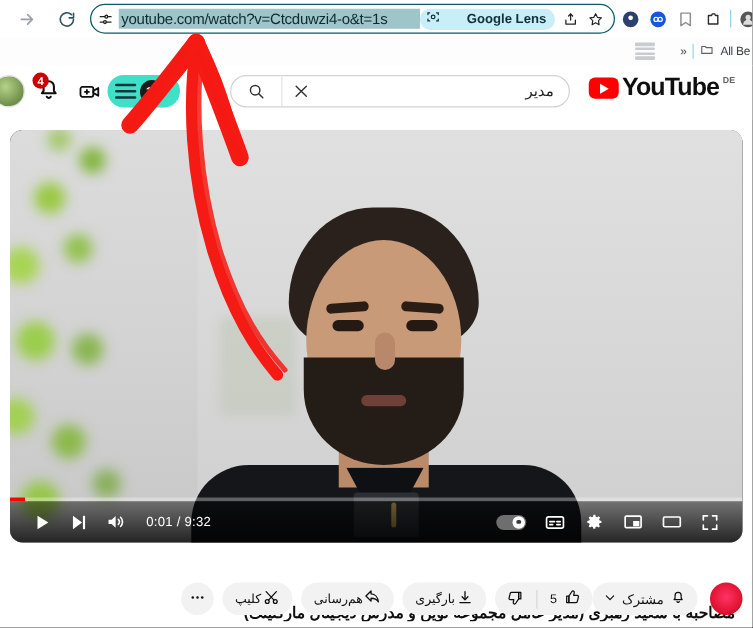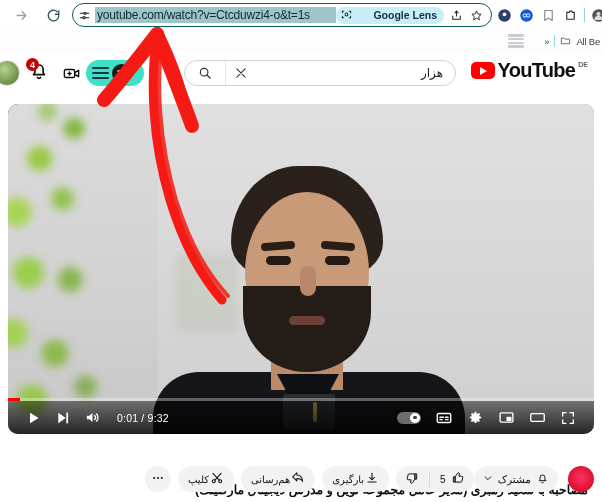--- a/index.html
+++ b/index.html
@@ -321,21 +321,21 @@
       <svg width="14" height="14" viewBox="0 0 24 24" fill="none" stroke="#303030" stroke-width="2" stroke-linecap="round">
           <circle cx="10.5" cy="10.5" r="6.5"></circle>
           <path d="M15.4 15.4L21 21"></path>
         </svg>
     </div>
     <div class="ys-x">
       <svg width="14" height="14" viewBox="0 0 24 24" fill="none" stroke="#303030" stroke-width="1.9" stroke-linecap="round">
           <path d="M5 5l14 14M19 5L5 19"></path>
         </svg>
     </div>
-    <div class="ys-val" placeholder="جستجو">هزار</div>
+    <div class="ys-val" placeholder="جستجو">مدیر</div>
   </div>
 
   <div class="yt-logo">
     <span class="yt-play"></span>
     <span class="yt-word">YouTube</span>
     <span class="yt-sup">DE</span>
   </div>
 
   <div class="player">
     <div class="v-bg">

